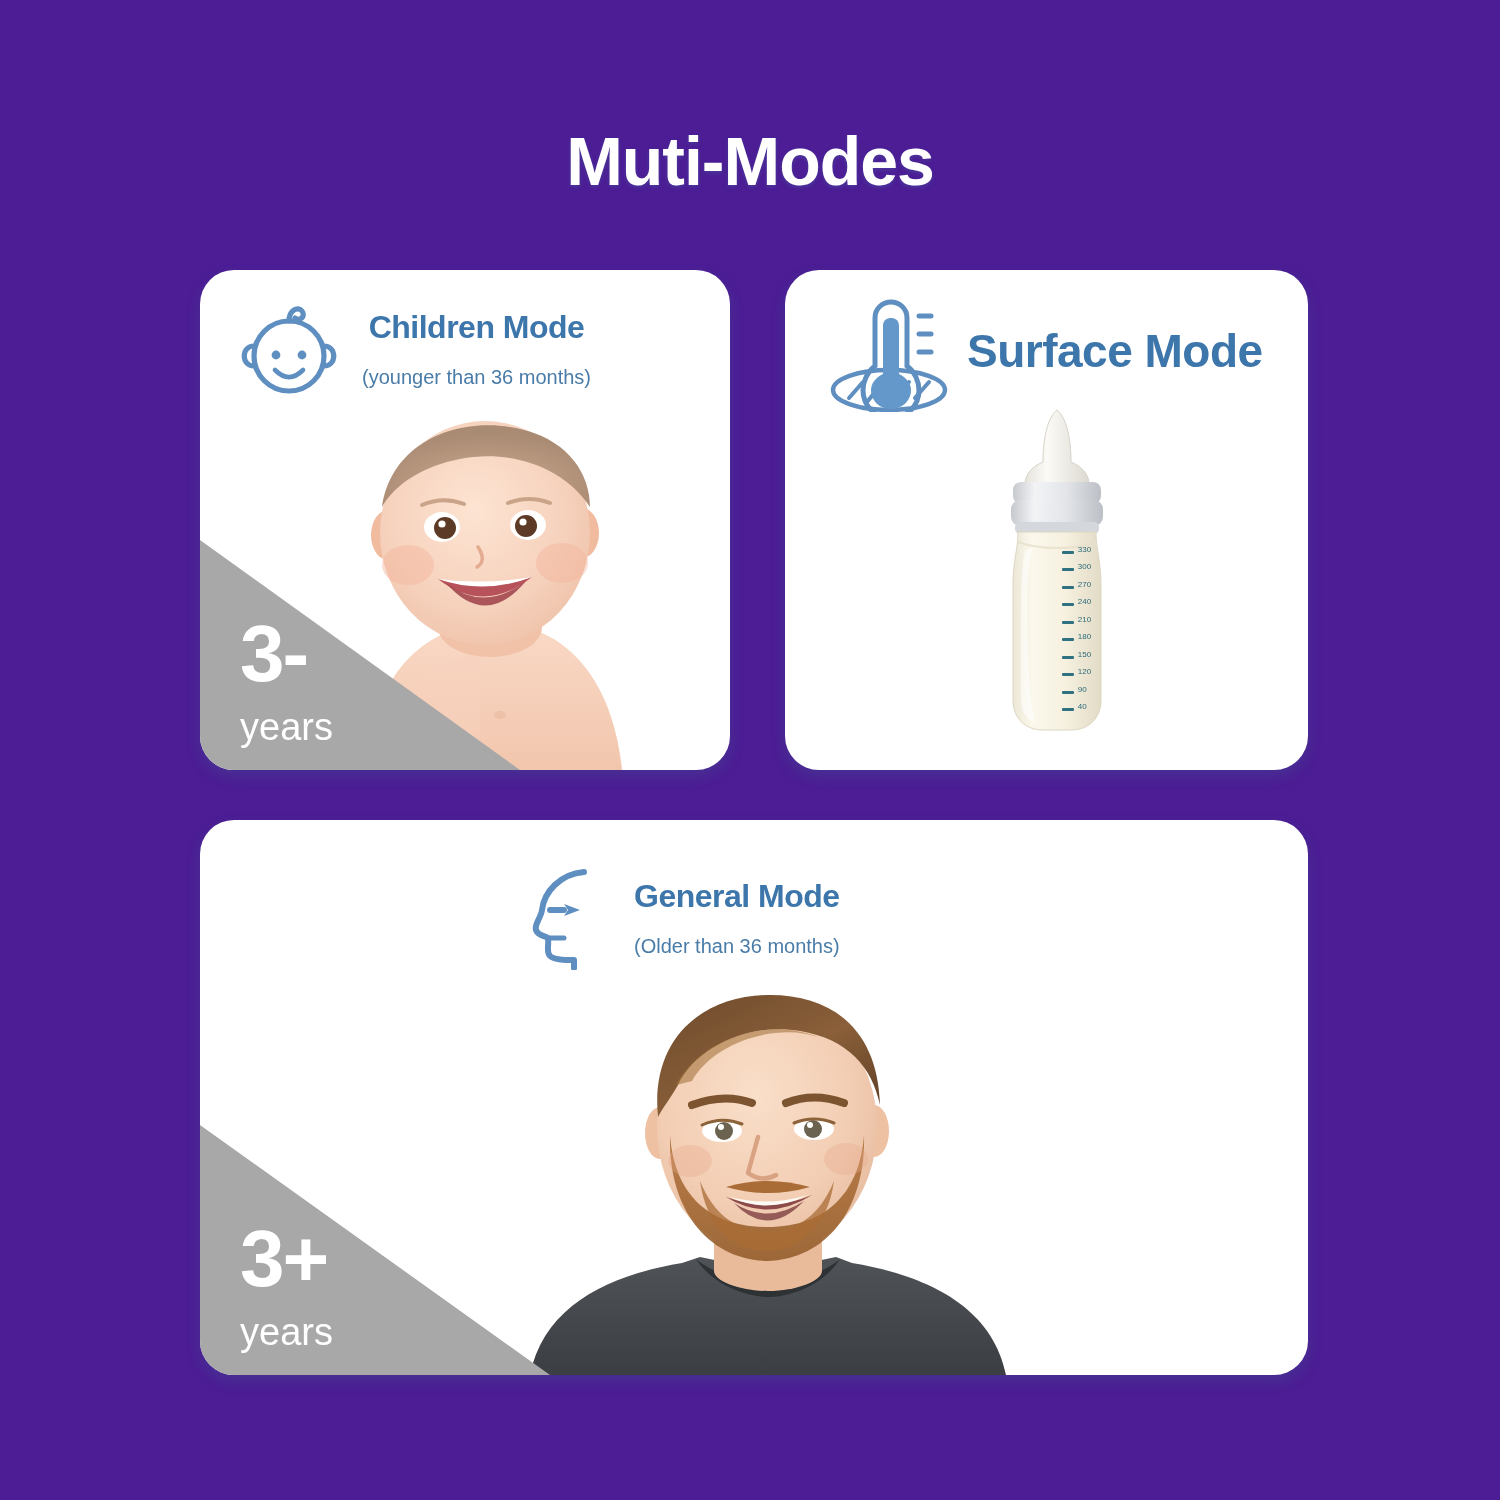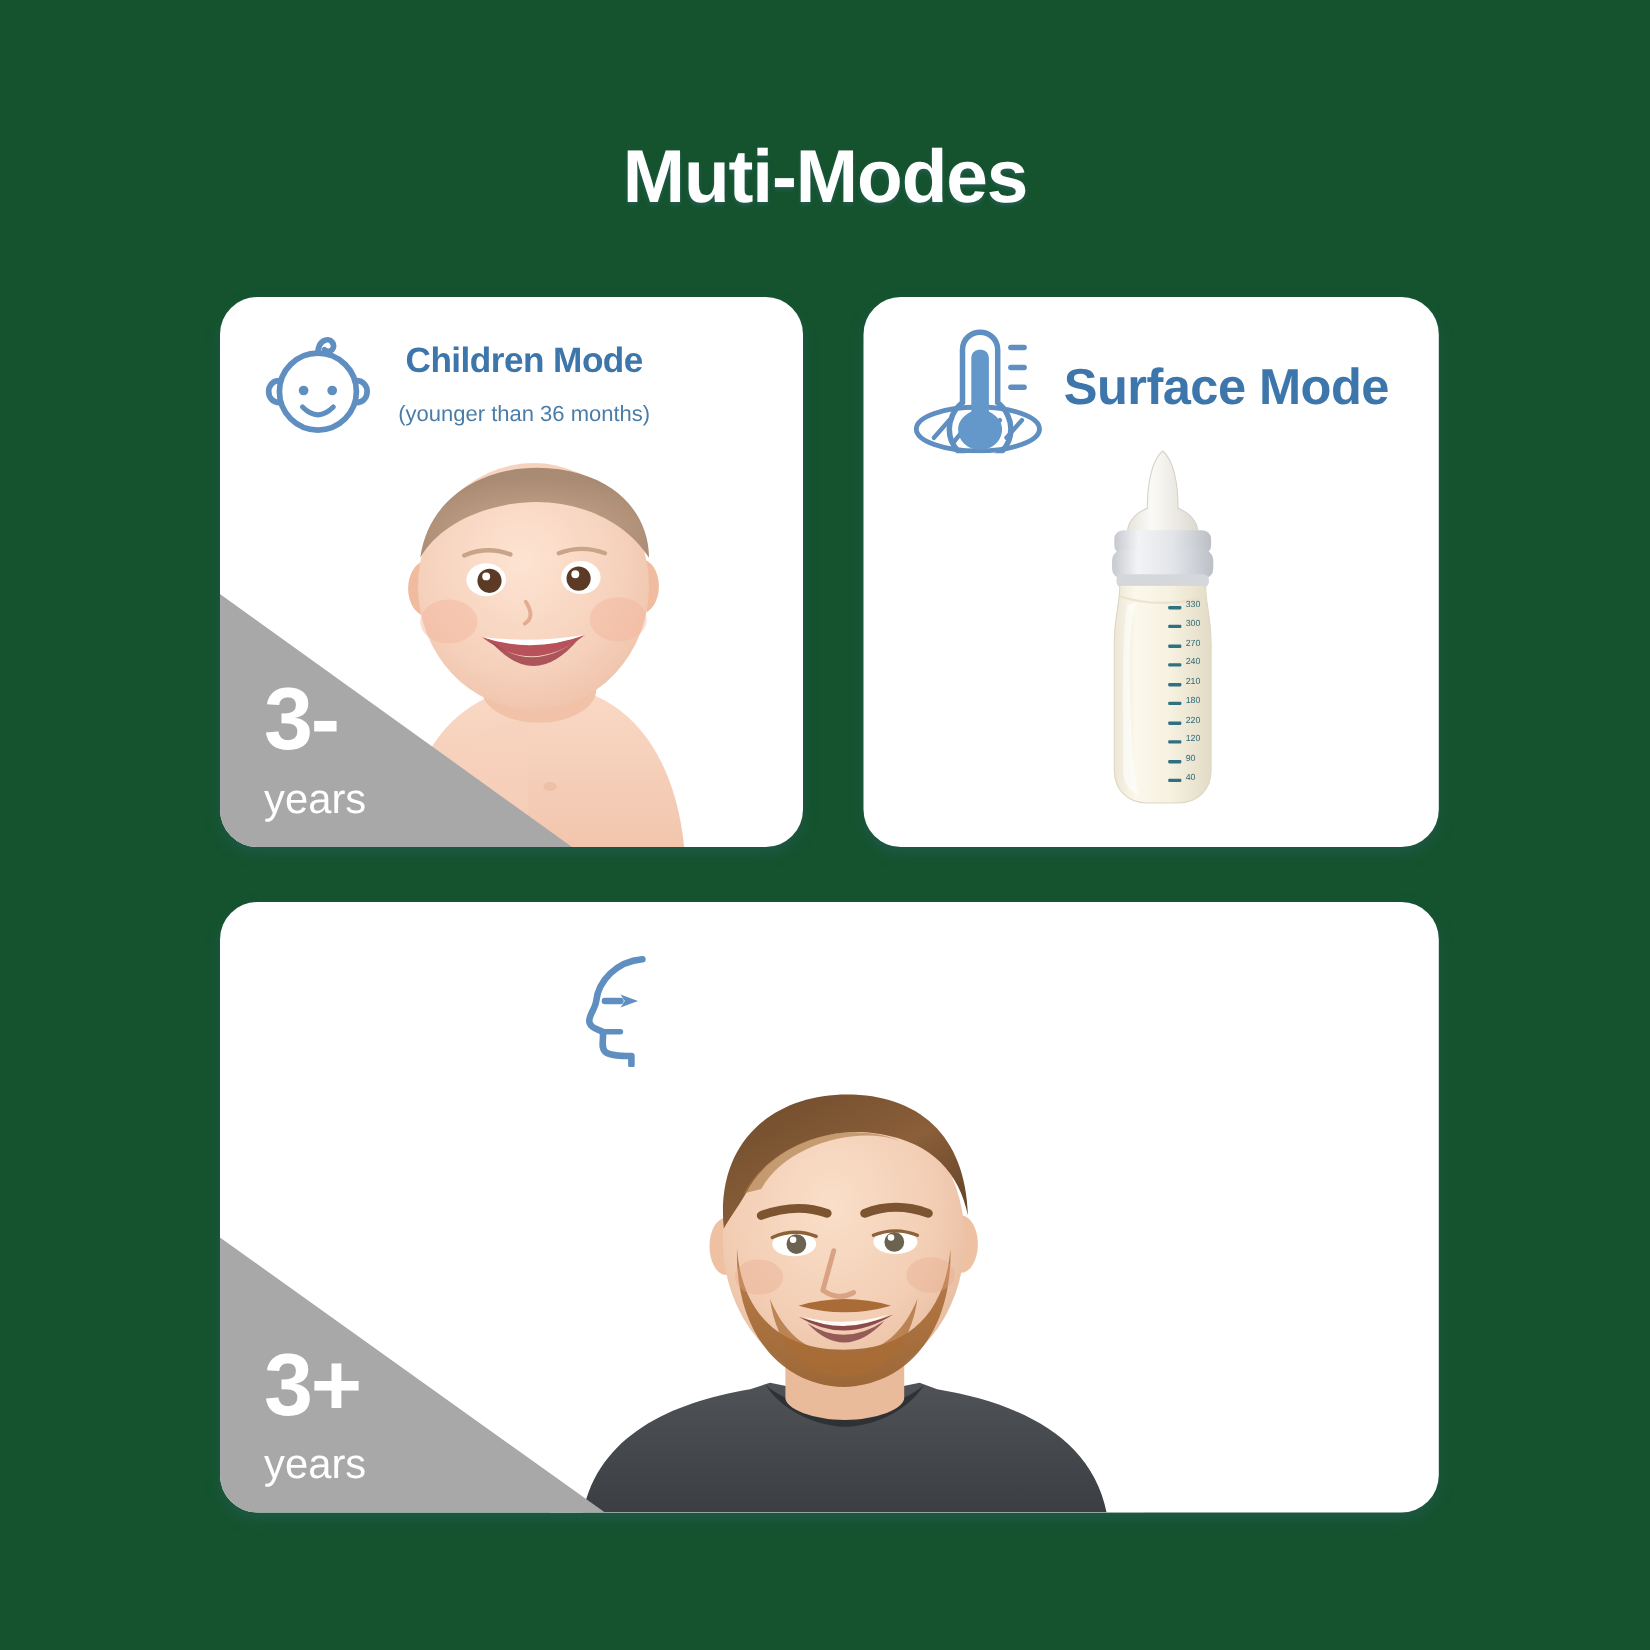--- a/index.html
+++ b/index.html
@@ -11,21 +11,21 @@
     height: 1500px;
     overflow: hidden;
     font-family: "Liberation Sans", sans-serif;
     background: #99caee;
   }
 
   .stage {
     position: relative;
     width: 1500px;
     height: 1500px;
-    background: #14532d;
+    background: #4c1d95;
   }
 
   
   .page-title {
     position: absolute;
     top: 122px;
     left: 0;
     width: 1500px;
     text-align: center;
     font-size: 68px;
@@ -308,21 +308,21 @@
         <div class="bmark">
             <span class="dash"></span>
             <span>210</span>
           </div>
         <div class="bmark">
             <span class="dash"></span>
             <span>180</span>
           </div>
         <div class="bmark">
             <span class="dash"></span>
-            <span>220</span>
+            <span>150</span>
           </div>
         <div class="bmark">
             <span class="dash"></span>
             <span>120</span>
           </div>
         <div class="bmark">
             <span class="dash"></span>
             <span>90</span>
           </div>
         <div class="bmark">
@@ -425,20 +425,24 @@
 
     <div class="card-head">
       <svg class="head-icon" width="86" height="102" viewBox="0 0 86 102">
         <g fill="none" stroke="#5f8fc0" stroke-width="6" stroke-linecap="round" stroke-linejoin="round">
           <path d="M54 4 C30 6 14 24 12 42 C11 50 4 56 6 62 C8 68 16 68 18 70 C19 78 16 84 20 88 C24 92 36 92 44 92 L44 100"></path>
           <path d="M20 42 L34 42"></path>
         </g>
         <path d="M34 36 L50 42 L34 48 L38 42 Z" fill="#5f8fc0"></path>
         <path d="M18 70 L34 70" stroke="#5f8fc0" stroke-width="5" stroke-linecap="round"></path>
       </svg>
+      <div class="head-text">
+        <div class="mode-title">General Mode</div>
+        <div class="mode-sub">(Older than 36 months)</div>
+      </div>
     </div>
 
     <div class="age-ribbon">
       <div class="tri"></div>
       <div class="age-label">
         <span class="age-big">3+</span>
         <span class="age-unit">years</span>
       </div>
     </div>
   </div>

